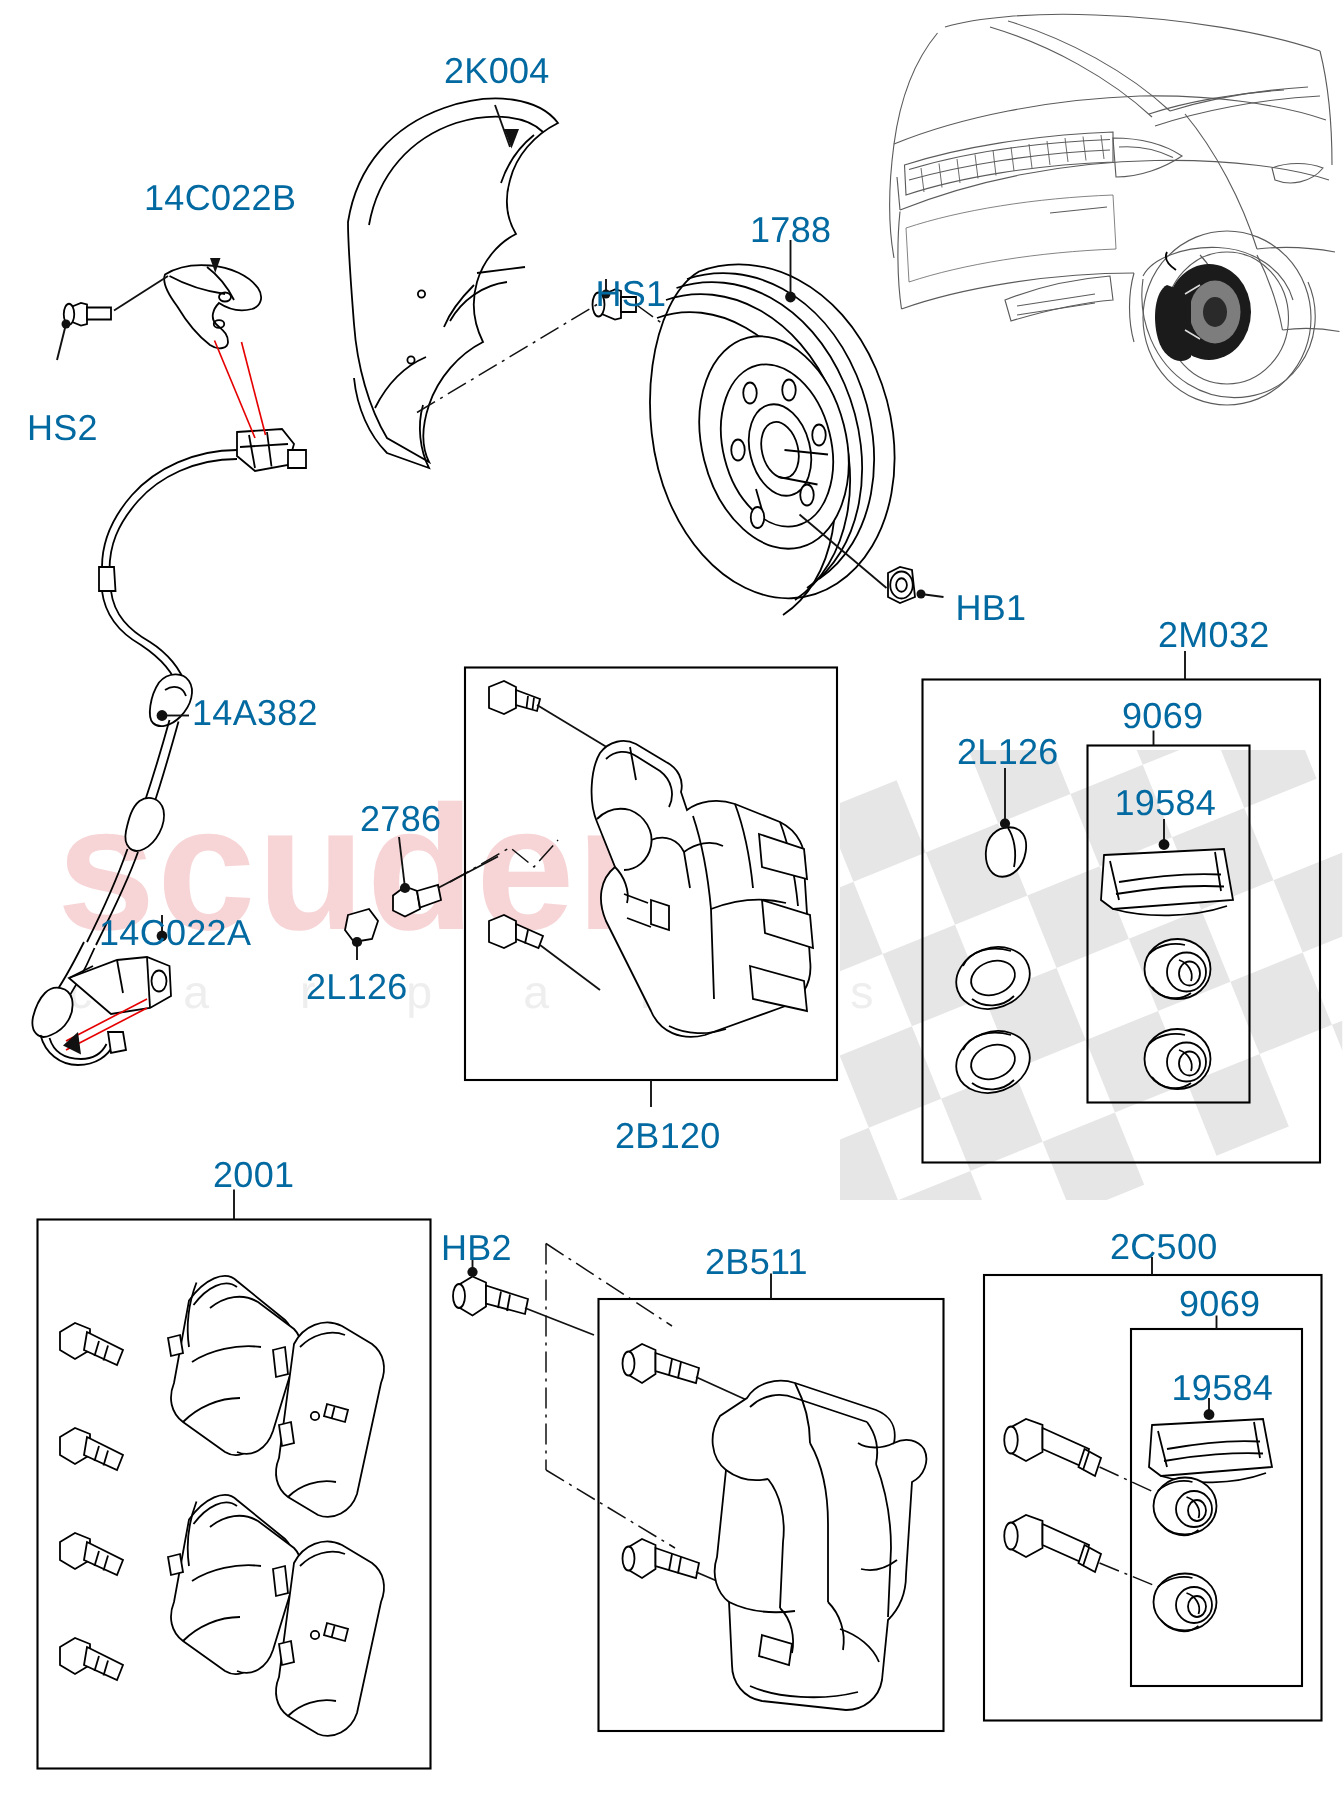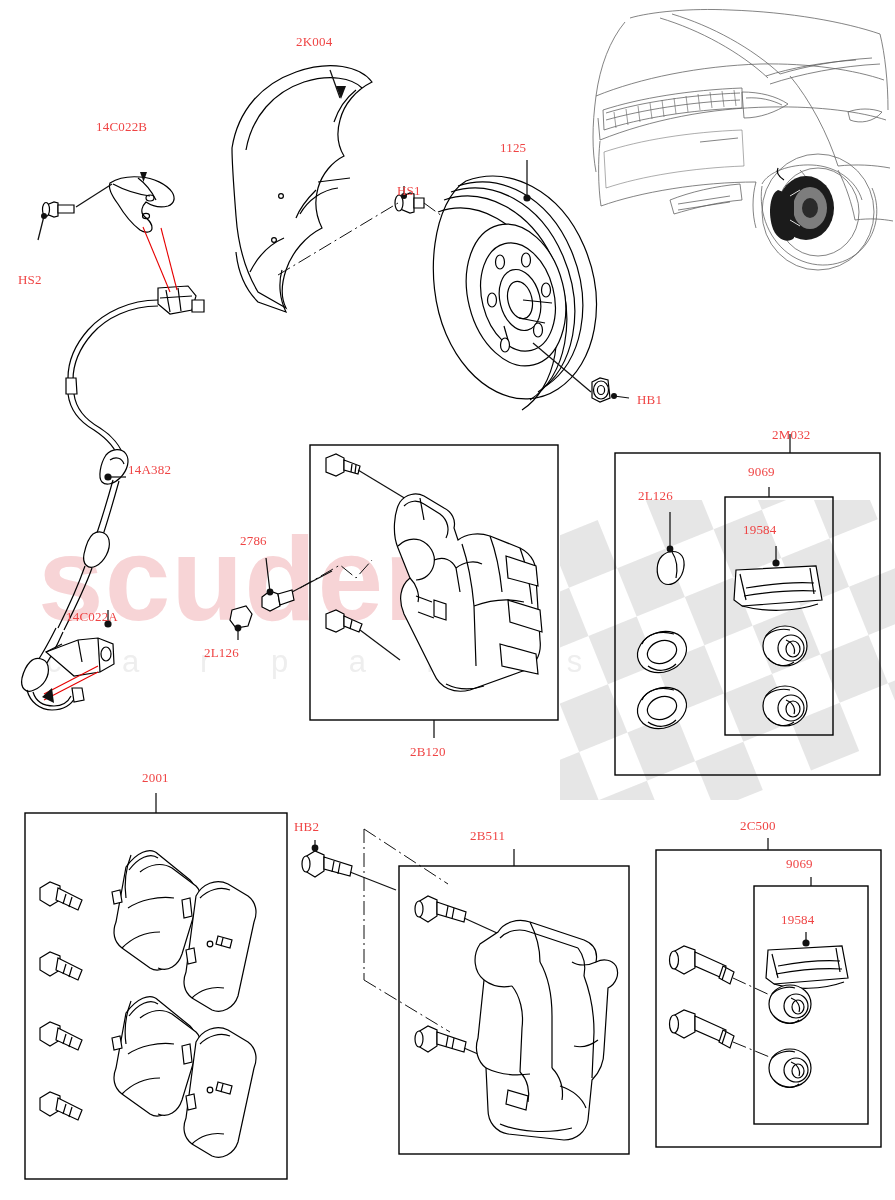--- a/index.html
+++ b/index.html
@@ -17,23 +17,23 @@
     font-size:118px;font-weight:bold;letter-spacing:1px;
     color:#f7d4d6;line-height:1;
   }
   .wm-carparts{
     font-size:31px;letter-spacing:26px;color:#eeeeee;
     margin-top:6px;margin-left:8px;font-weight:normal;
   }
 
   
   .lbl{
-    position:absolute;color:#ef4444;font-size:13px;
+    position:absolute;color:#0369a1;font-size:24px;
     white-space:nowrap;letter-spacing:.2px;
-    font-family:Liberation Serif, serif;
+    font-family:Liberation Sans, sans-serif;
   }
 
   
   svg.art{position:absolute;left:0;top:0;width:895px;height:1200px;overflow:visible;}
   .ln{stroke:#000;stroke-width:1.2;fill:none;}
   .ln-red{stroke:#e60000;stroke-width:1.1;fill:none;}
   .ln-car{stroke:#5b5b5b;stroke-width:.75;fill:none;}
   .dashdot{stroke:#111;stroke-width:1;fill:none;stroke-dasharray:14 4 2 4;}
   .leader{stroke:#111;stroke-width:1.25;fill:none;}
   .pbox{stroke:#000;stroke-width:1.4;fill:none;}
@@ -583,24 +583,24 @@
       <ellipse cx="798" cy="1071" rx="6" ry="7" class="ln fillw"></ellipse>
       <path class="ln" d="M772 1058 C778 1052 788 1050 795 1052"></path>
       <path class="ln" d="M774 1080 C780 1088 792 1090 799 1084"></path>
       <path class="ln" d="M791 1062 C797 1064 801 1070 799 1076"></path>
     </g>
   </svg>
 
   <div class="lbl" style="left:296px;top:34px">2K004</div>
   <div class="lbl" style="left:96px;top:119px">14C022B</div>
   <div class="lbl" style="left:397px;top:183px">HS1</div>
-  <div class="lbl" style="left:500px;top:140px">1125</div>
+  <div class="lbl" style="left:500px;top:140px">1788</div>
   <div class="lbl" style="left:18px;top:272px">HS2</div>
   <div class="lbl" style="left:637px;top:392px">HB1</div>
-  <div class="lbl" style="left:772px;top:427px">2M032</div>
+  <div class="lbl" style="left:772px;top:410px">2M032</div>
   <div class="lbl" style="left:748px;top:464px">9069</div>
   <div class="lbl" style="left:638px;top:488px">2L126</div>
   <div class="lbl" style="left:743px;top:522px">19584</div>
   <div class="lbl" style="left:128px;top:462px">14A382</div>
   <div class="lbl" style="left:240px;top:533px">2786</div>
   <div class="lbl" style="left:204px;top:645px">2L126</div>
   <div class="lbl" style="left:66px;top:609px">14C022A</div>
   <div class="lbl" style="left:410px;top:744px">2B120</div>
   <div class="lbl" style="left:142px;top:770px">2001</div>
   <div class="lbl" style="left:294px;top:819px">HB2</div>

